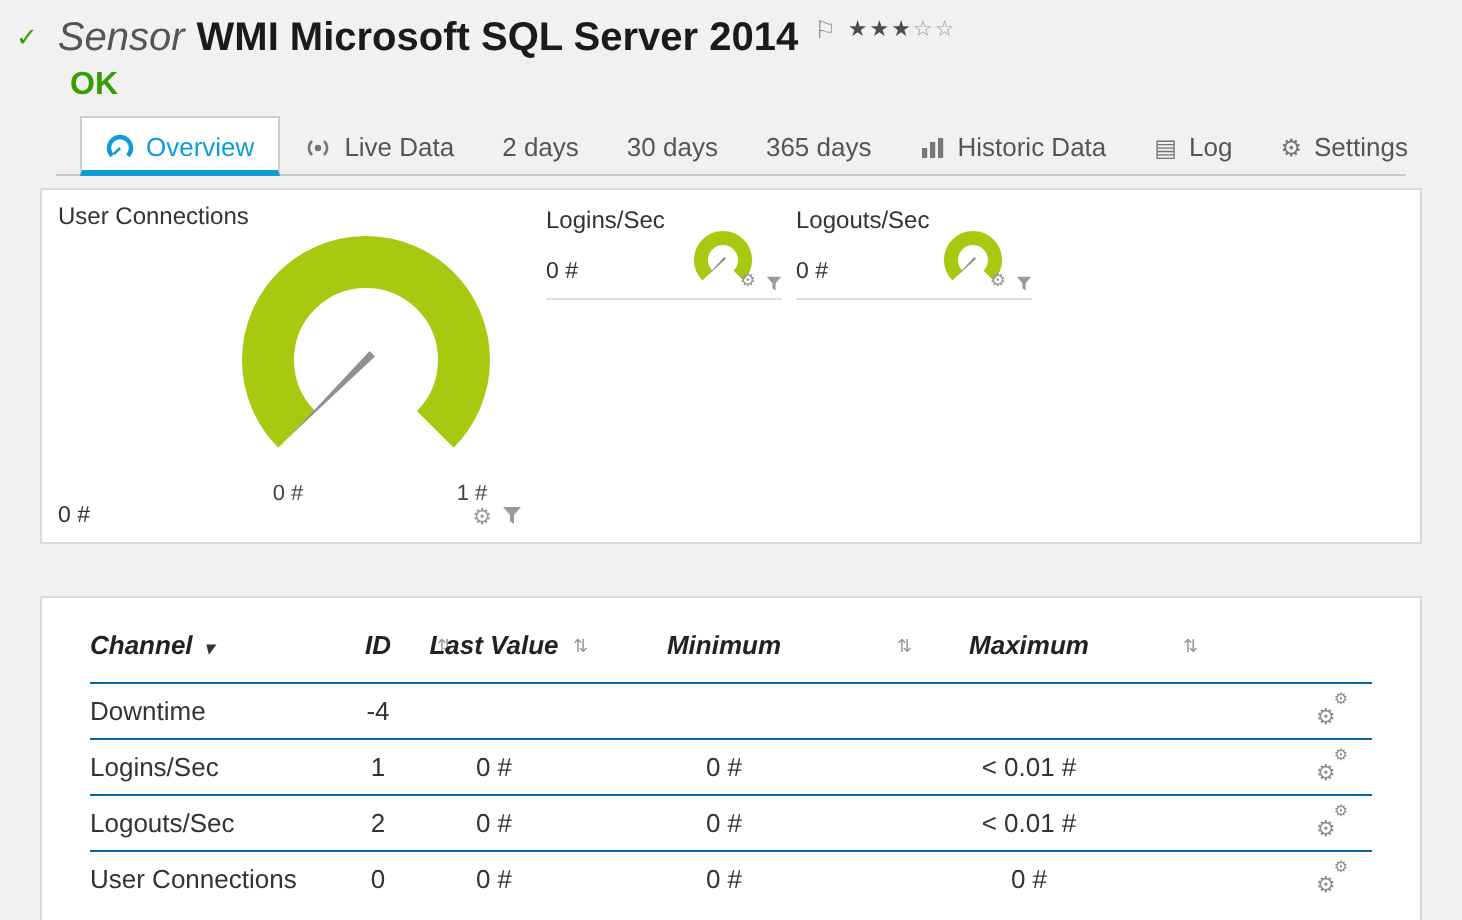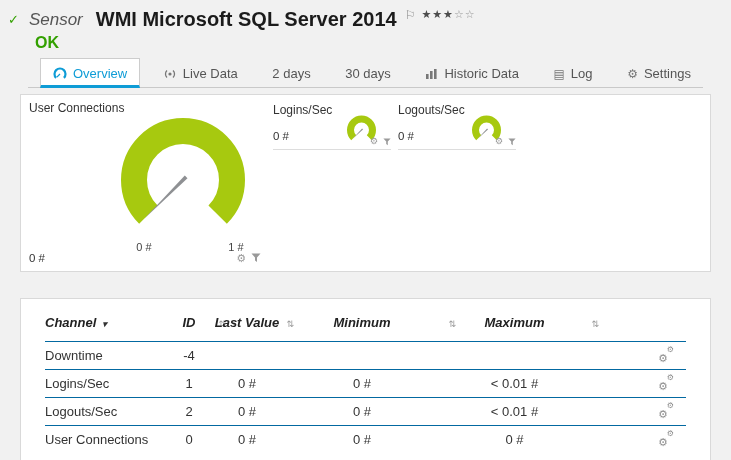--- a/index.html
+++ b/index.html
@@ -11,21 +11,21 @@
   *{box-sizing:border-box;}
   body{
     margin:0; width:731px; height:460px; overflow:hidden;
     background:#f1f1f1; color:#333;
     font-family:"Liberation Sans", sans-serif; font-size:13px;
   }
   
   .header{padding:8px 10px 0 8px;}
   .hrow{display:flex; align-items:center;}
   .check{color:var(--ok); font-weight:bold; font-size:13px; font-family:"DejaVu Sans",sans-serif;}
-  .kind{font-style:italic; color:#555; font-size:17px; margin:0 13px 0 10px;}
+  .kind{font-style:italic; color:#555; font-size:20px; margin:0 6px 0 10px;}
   .title{font-size:20px; font-weight:bold; color:#1b1b1b; margin:0;}
   .flag{color:#8a8a8a; font-size:12px; margin-left:8px; align-self:flex-start; font-family:"DejaVu Sans",sans-serif; cursor:pointer;}
   .stars{margin-left:6px; align-self:flex-start; font-size:11px; letter-spacing:1px; font-family:"DejaVu Sans",sans-serif; cursor:pointer;}
   .stars .filled{color:#4d4d4d;} .stars .hollow{color:#9b9b9b;}
   .status-line{margin:3px 0 0 27px; font-size:16px; font-weight:bold; color:var(--ok);}
   
   .tabs{display:flex; justify-content:space-between; align-items:flex-end; margin:6px 28px 0; border-bottom:1px solid #c9c9c9;padding-left:12px;}
   .tab{display:flex; align-items:center; gap:6px; padding:7px 12px 6px; color:#555; cursor:pointer; white-space:nowrap;}
   .tab .ticon{color:#777; display:block;}
   .tico-char{font-family:"DejaVu Sans",sans-serif; font-size:12px; color:#777; line-height:1;}
@@ -96,20 +96,23 @@
       </svg>
       <span>Live Data</span>
     </div>
     <div class="tab">
       <span>2 days</span>
     </div>
     <div class="tab">
       <span>30 days</span>
     </div>
     <div class="tab">
+      <span>365 days</span>
+    </div>
+    <div class="tab">
       <svg class="ticon" width="13" height="12" viewBox="0 0 13 12">
         <rect x="1" y="6" width="2.6" height="5" fill="currentColor"></rect>
         <rect x="5" y="3" width="2.6" height="8" fill="currentColor"></rect>
         <rect x="9" y="1" width="2.6" height="10" fill="currentColor"></rect>
       </svg>
       <span>Historic Data</span>
     </div>
     <div class="tab">
       <span class="tico-char">▤</span>
       <span>Log</span>

